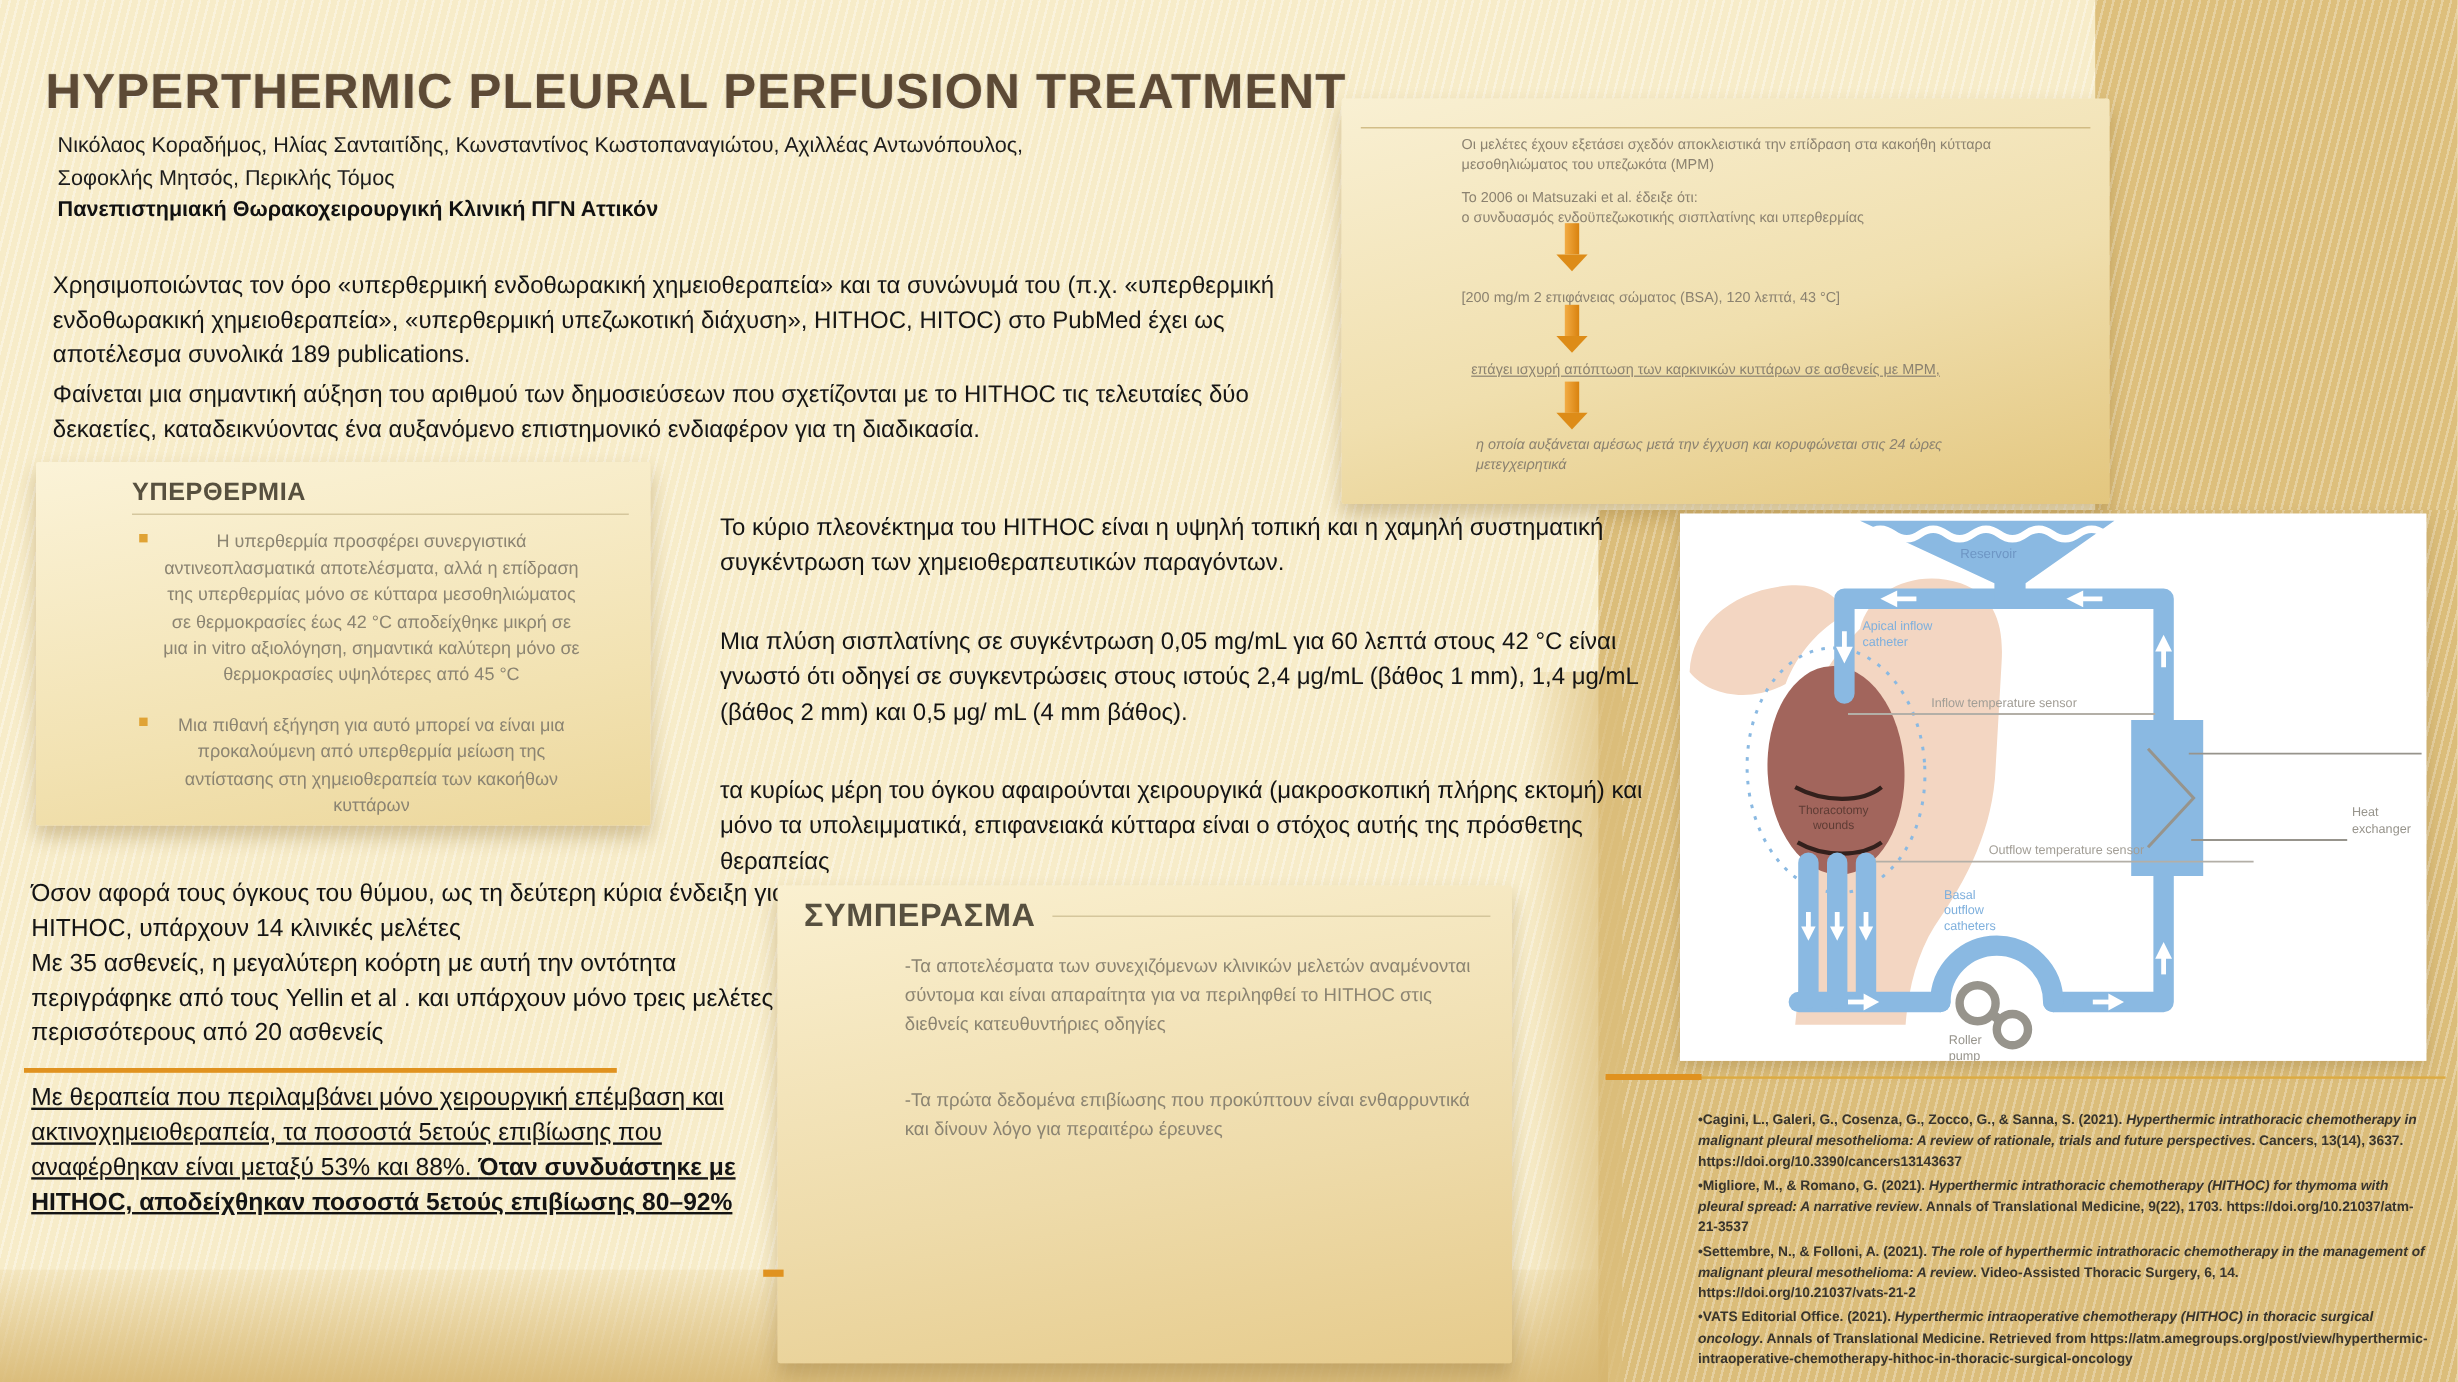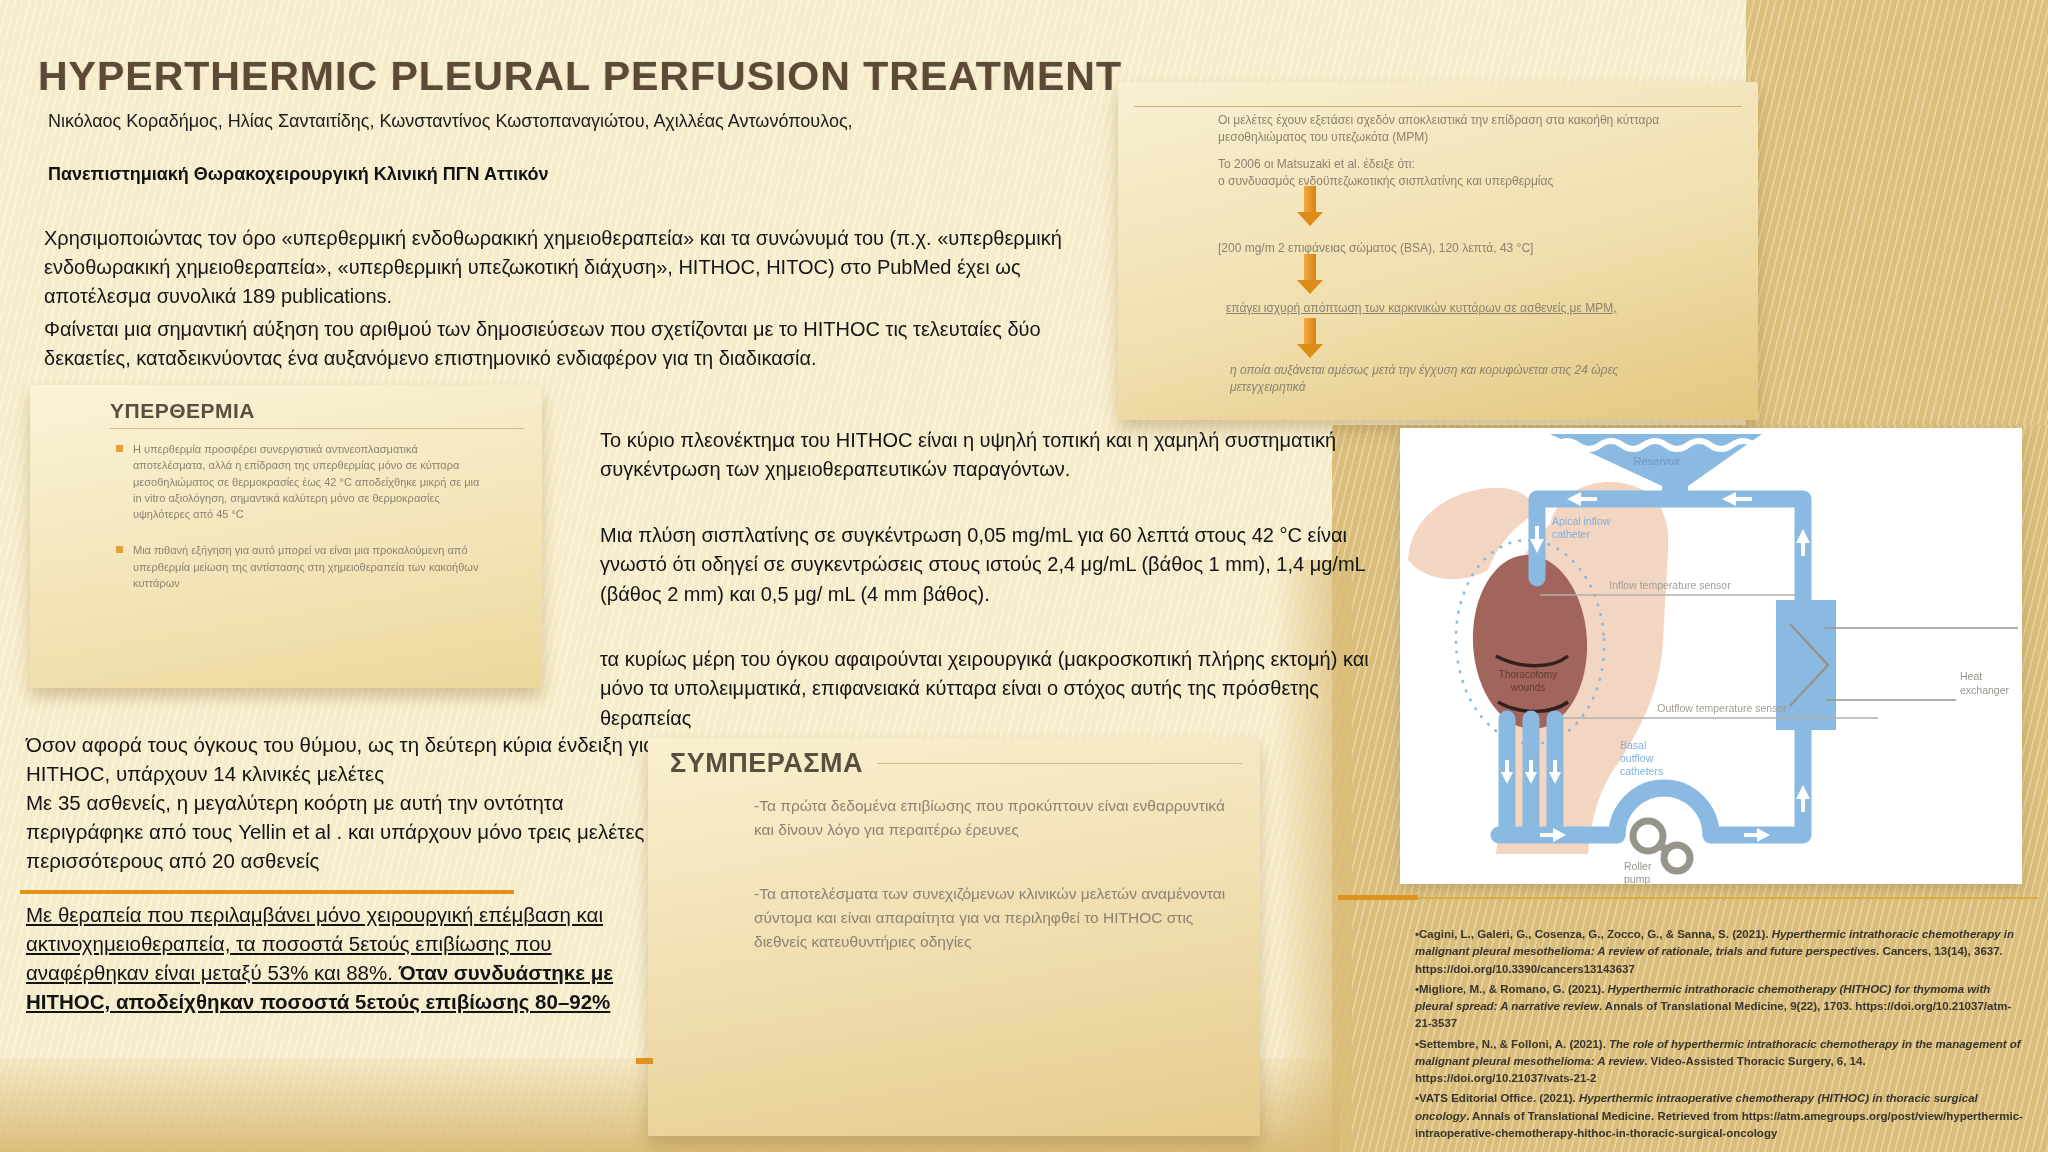--- a/index.html
+++ b/index.html
@@ -19,21 +19,21 @@
   .affiliation{left:48px;top:164px;width:900px;font-size:18px;font-weight:bold;color:#111;}
 
   .intro{left:40px;top:220px;width:1075px;font-size:20px;line-height:1.45;color:#161616;}
   .intro p{margin:4px;}
 
   .panel{position:absolute;border-radius:2px;box-shadow:0 9px 16px rgba(130,95,35,.32);}
   .hyper-box{left:30px;top:385px;width:512px;height:303px;background:linear-gradient(170deg,#fbf3d8 0%,#f2e2b2 65%,#ecd79c 100%);}
   .hyper-heading{position:absolute;left:80px;top:14px;right:18px;font-size:21px;font-weight:600;letter-spacing:.5px;
     color:#57503f;padding-bottom:5px;border-bottom:1px solid #cdbd92;}
   .hyper-bullets{position:absolute;left:86px;top:56px;width:370px;}
-  .bullet{position:relative;margin:0 0 20px 0;padding-left:17px;font-size:11px;line-height:1.48;color:#8b8472;}
+  .bullet{position:relative;margin:0 0 20px 0;padding-left:17px;font-size:15px;line-height:1.48;color:#8b8472;text-align:center;}
   .sq{position:absolute;left:0;top:4px;width:7px;height:7px;background:#e0a335;}
 
   .flow-box{left:1118px;top:82px;width:640px;height:338px;background:linear-gradient(165deg,#f9f0d3 0%,#f0dfae 55%,#e3c67e 100%);}
   .flow-rule{position:absolute;left:16px;right:16px;top:24px;border-top:1px solid #c9b176;}
   .flow-step{position:absolute;margin:0;font-size:12px;line-height:1.4;color:#8b8270;white-space:pre-line;}
   .fs0{top:30px;left:100px;width:490px;}
   .fs1{top:74px;left:100px;width:490px;}
   .fs2{top:158px;left:100px;width:490px;}
   .fs3{top:218px;left:108px;width:480px;text-decoration:underline;}
   .fs4{top:280px;left:112px;width:460px;font-style:italic;}
@@ -76,20 +76,21 @@
 <div class="poster">
 
   <div class="bg bg-right"></div>
   <div class="bg bg-main"></div>
   <div class="abs bg-main-fade"></div>
   <div class="abs bg-bottom"></div>
 
   <h1 class="abs title">HYPERTHERMIC PLEURAL PERFUSION TREATMENT</h1>
   <div class="abs authors">
     <div>Νικόλαος Κοραδήμος, Ηλίας Σανταιτίδης, Κωνσταντίνος Κωστοπαναγιώτου, Αχιλλέας Αντωνόπουλος,</div>
+    <div>Σοφοκλής Μητσός, Περικλής Τόμος</div>
   </div>
   <div class="abs affiliation">Πανεπιστημιακή Θωρακοχειρουργική Κλινική ΠΓΝ Αττικόν</div>
 
   <section class="abs intro">
     <p>Χρησιμοποιώντας τον όρο «υπερθερμική ενδοθωρακική χημειοθεραπεία» και τα συνώνυμά του (π.χ. «υπερθερμική ενδοθωρακική χημειοθεραπεία», «υπερθερμική υπεζωκοτική διάχυση», HITHOC, HITOC) στο PubMed έχει ως αποτέλεσμα συνολικά 189 publications.</p>
     <p>Φαίνεται μια σημαντική αύξηση του αριθμού των δημοσιεύσεων που σχετίζονται με το HITHOC τις τελευταίες δύο δεκαετίες, καταδεικνύοντας ένα αυξανόμενο επιστημονικό ενδιαφέρον για τη διαδικασία.</p>
   </section>
 
   <section class="panel hyper-box">
     <div class="hyper-heading">ΥΠΕΡΘΕΡΜΙΑ</div>
@@ -133,22 +134,22 @@
 
   <section class="abs survival">
     <p style="margin:0"><span>Με θεραπεία που περιλαμβάνει μόνο χειρουργική επέμβαση και ακτινοχημειοθεραπεία, τα ποσοστά 5ετούς επιβίωσης που αναφέρθηκαν είναι μεταξύ 53% και 88%. </span><span class="bold-seg">Όταν συνδυάστηκε με HITHOC, αποδείχθηκαν ποσοστά 5ετούς επιβίωσης 80–92%</span></p>
   </section>
 
   <section class="panel concl-box">
     <div class="concl-heading">
         <span>ΣΥΜΠΕΡΑΣΜΑ</span>
       </div>
     <div class="concl-items">
+      <p>-Τα αποτελέσματα των συνεχιζόμενων κλινικών μελετών αναμένονται σύντομα και είναι απαραίτητα για να περιληφθεί το HITHOC στις διεθνείς κατευθυντήριες οδηγίες</p>
       <p>-Τα πρώτα δεδομένα επιβίωσης που προκύπτουν είναι ενθαρρυντικά και δίνουν λόγο για περαιτέρω έρευνες</p>
-      <p>-Τα αποτελέσματα των συνεχιζόμενων κλινικών μελετών αναμένονται σύντομα και είναι απαραίτητα για να περιληφθεί το HITHOC στις διεθνείς κατευθυντήριες οδηγίες</p>
     </div>
   </section>
   <div class="abs concl-tick"></div>
 
   <figure class="abs diagram">
     <svg viewBox="0 0 622 456" width="622" height="456">
       <rect width="622" height="456" fill="#ffffff"></rect>
 
       <path d="M 8,132 C 10,92 44,64 90,60 C 116,58 132,68 138,84 C 116,96 98,116 88,142 C 58,158 24,152 8,132 Z" fill="#f3d6c2"></path>
       <path d="M 150,96 C 158,62 198,46 234,58 C 262,68 270,92 268,124 L 263,212 C 261,262 240,304 212,344 C 197,368 190,398 188,426 L 96,426 C 102,362 112,300 97,242 C 86,196 106,140 150,96 Z" fill="#f3d6c2"></path>

